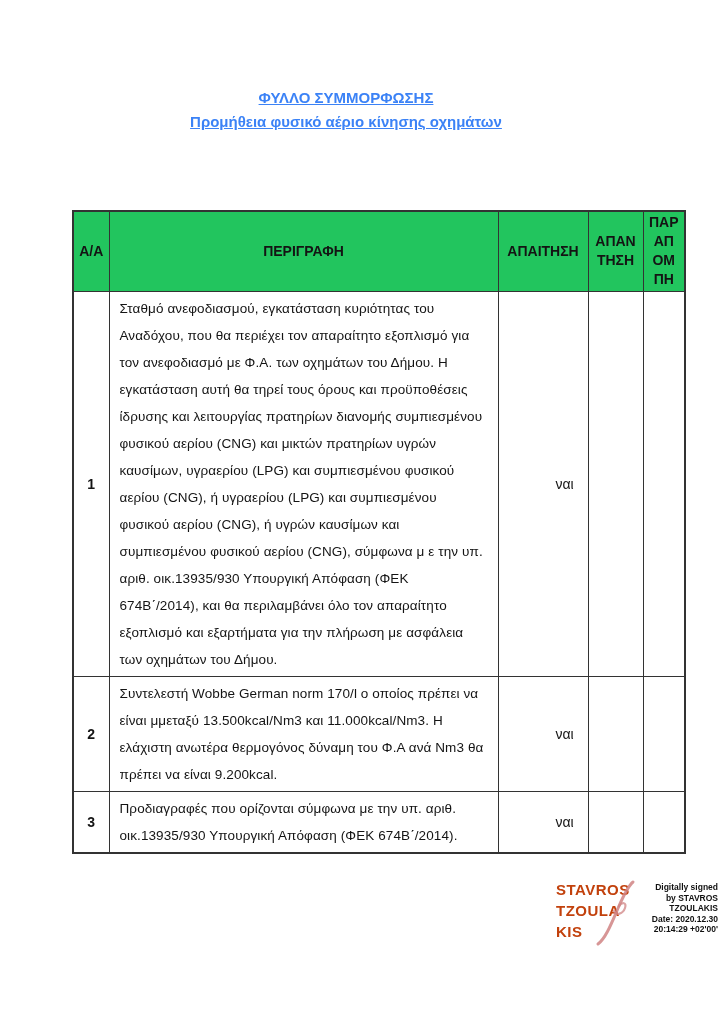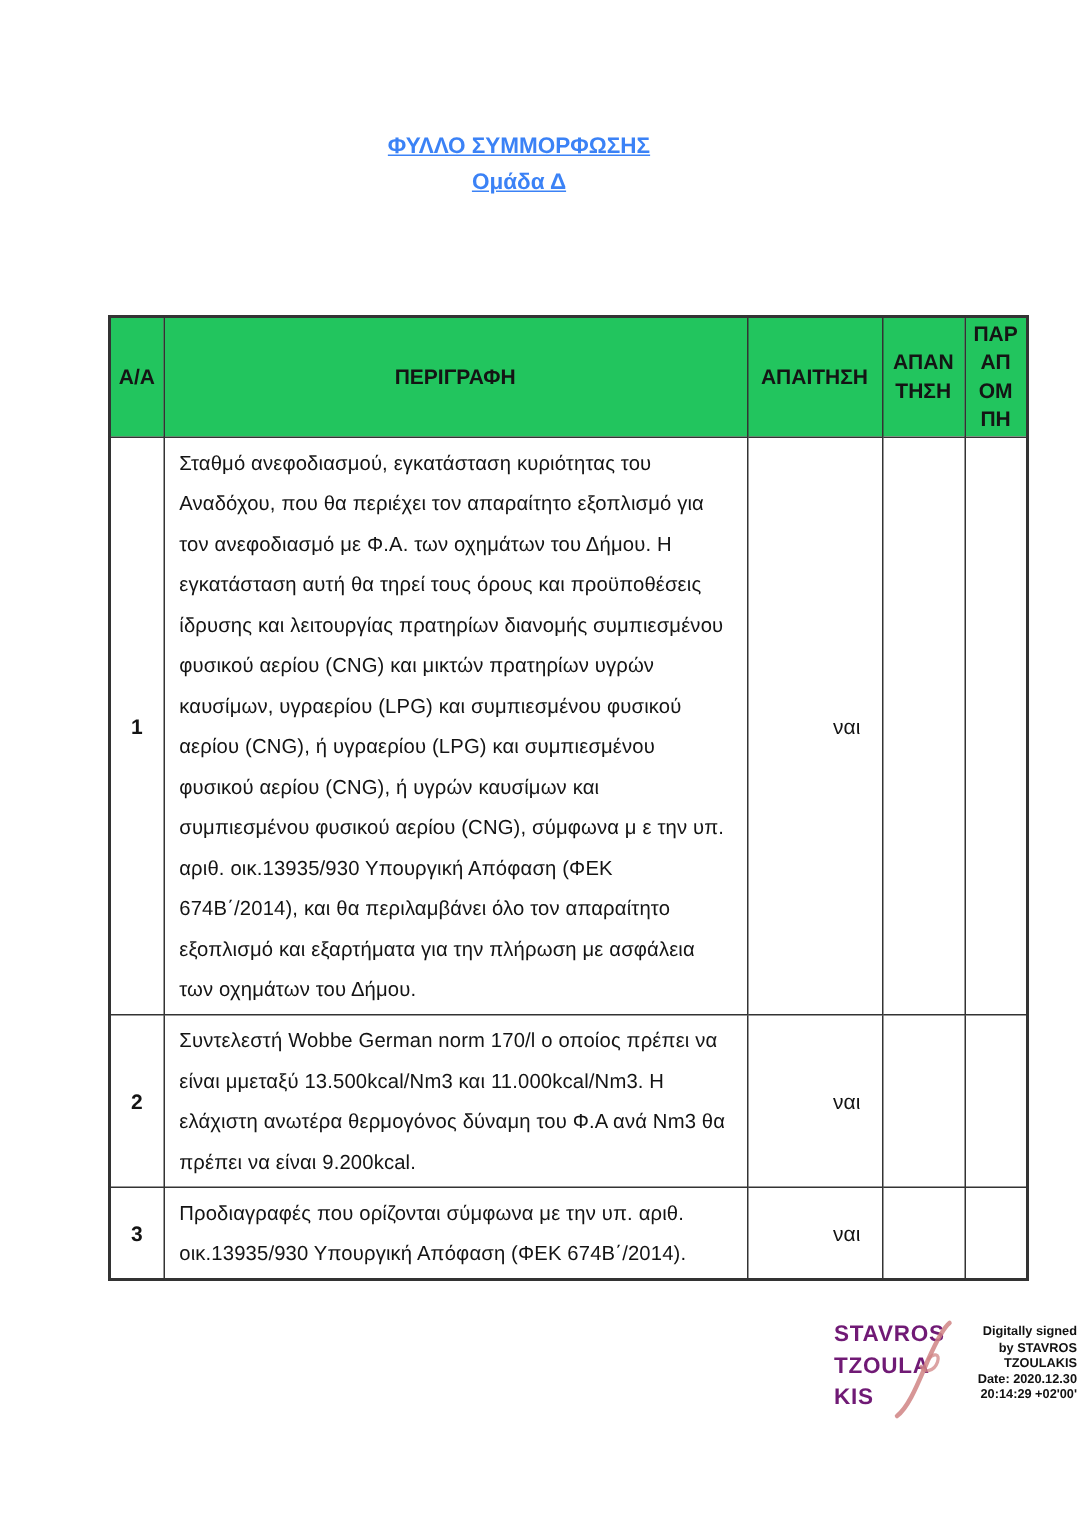--- a/index.html
+++ b/index.html
@@ -76,21 +76,21 @@
   
   .signature {
     position: absolute;
     top: 878px; left: 556px;
     width: 168px; height: 74px;
   }
   .sig-name {
     position: absolute; left: 0; top: 1px;
     font-size: 15px; font-weight: bold;
     line-height: 21px; letter-spacing: 0.5px;
-    color: #701a75;
+    color: #c2410c;
   }
   .sig-swoosh {
     position: absolute; left: 36px; top: 0;
     width: 48px; height: 72px;
   }
   .sig-details {
     position: absolute; left: 62px; top: 4px;
     width: 100px;
     font-size: 8.5px; font-weight: bold;
     line-height: 10.5px;
@@ -99,21 +99,21 @@
     text-align: right;
   }
 </style>
 </head>
 <body>
 
 <div class="page">
 
   <div class="titles">
     <div class="title-line">ΦΥΛΛΟ ΣΥΜΜΟΡΦΩΣΗΣ</div>
-    <div class="title-line">Ομάδα Δ</div>
+    <div class="title-line">Προμήθεια φυσικό αέριο κίνησης οχημάτων</div>
   </div>
 
   <div class="doc-table-wrap">
     <table class="doc-table">
       <colgroup>
         <col class="col-num">
           <col class="col-desc">
           <col class="col-req">
           <col class="col-ans">
           <col class="col-ref">

